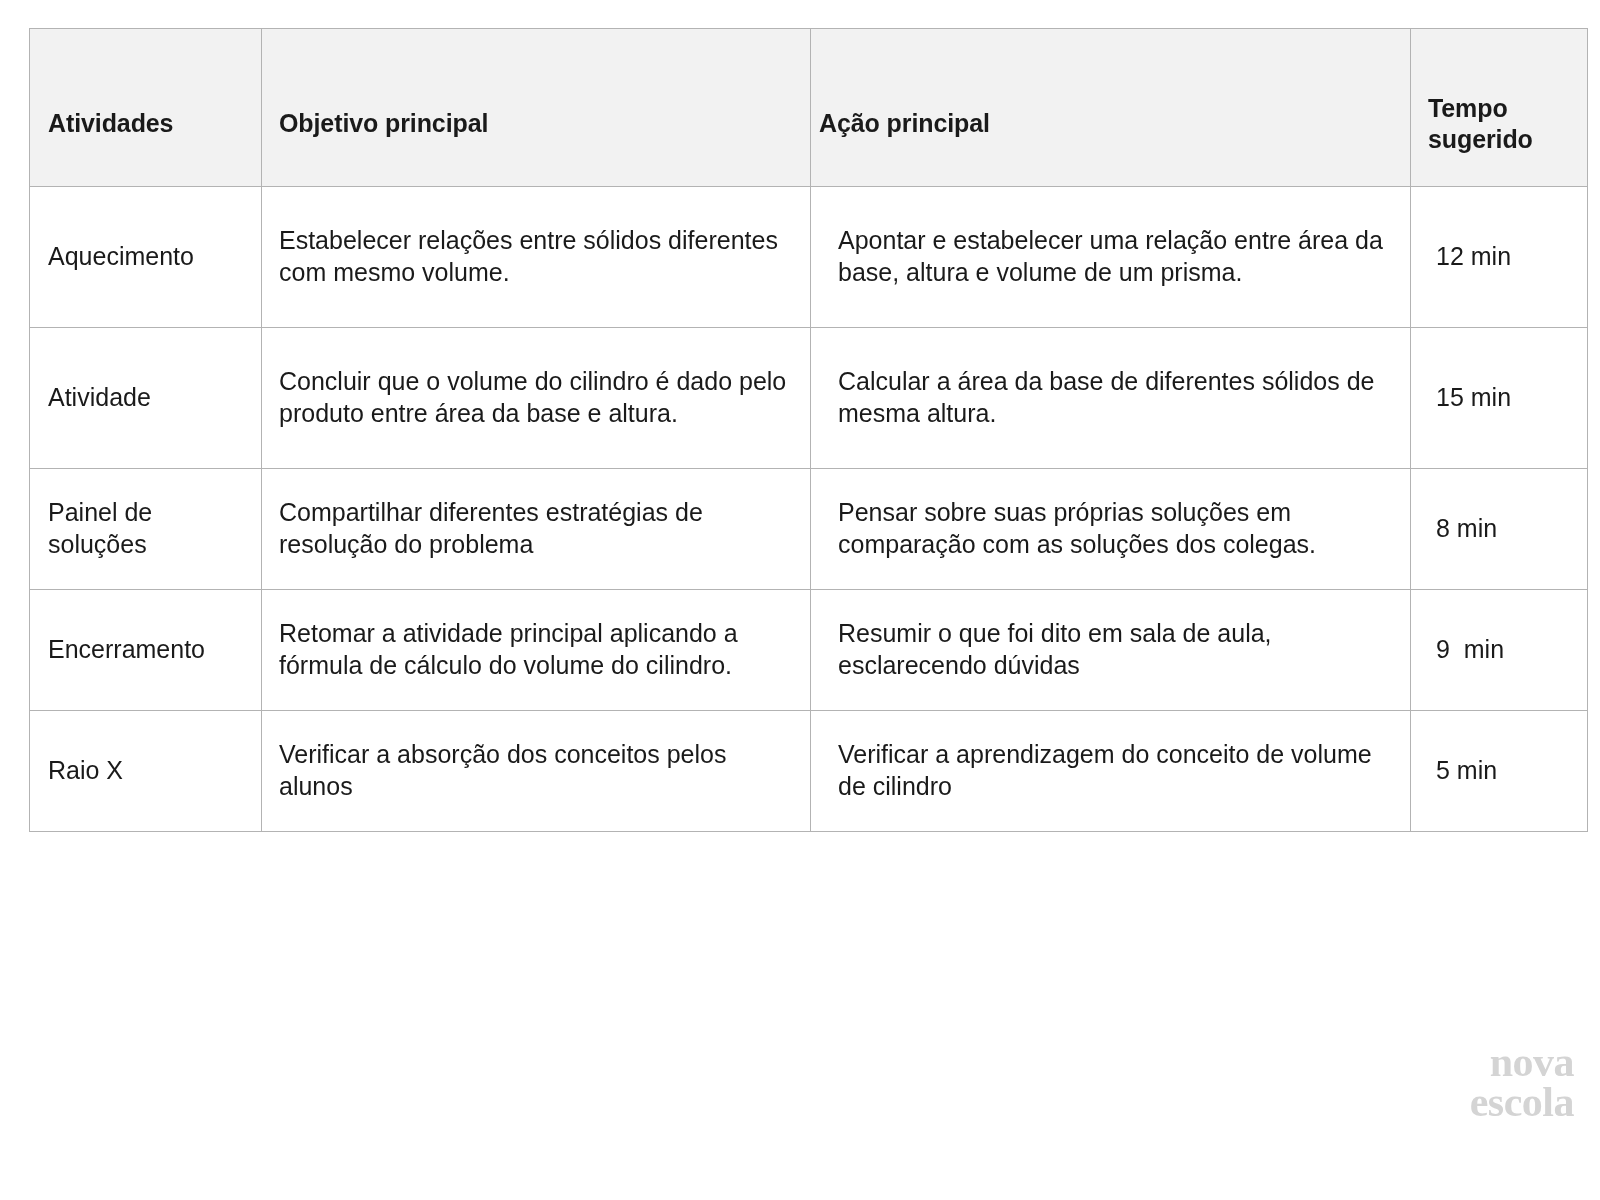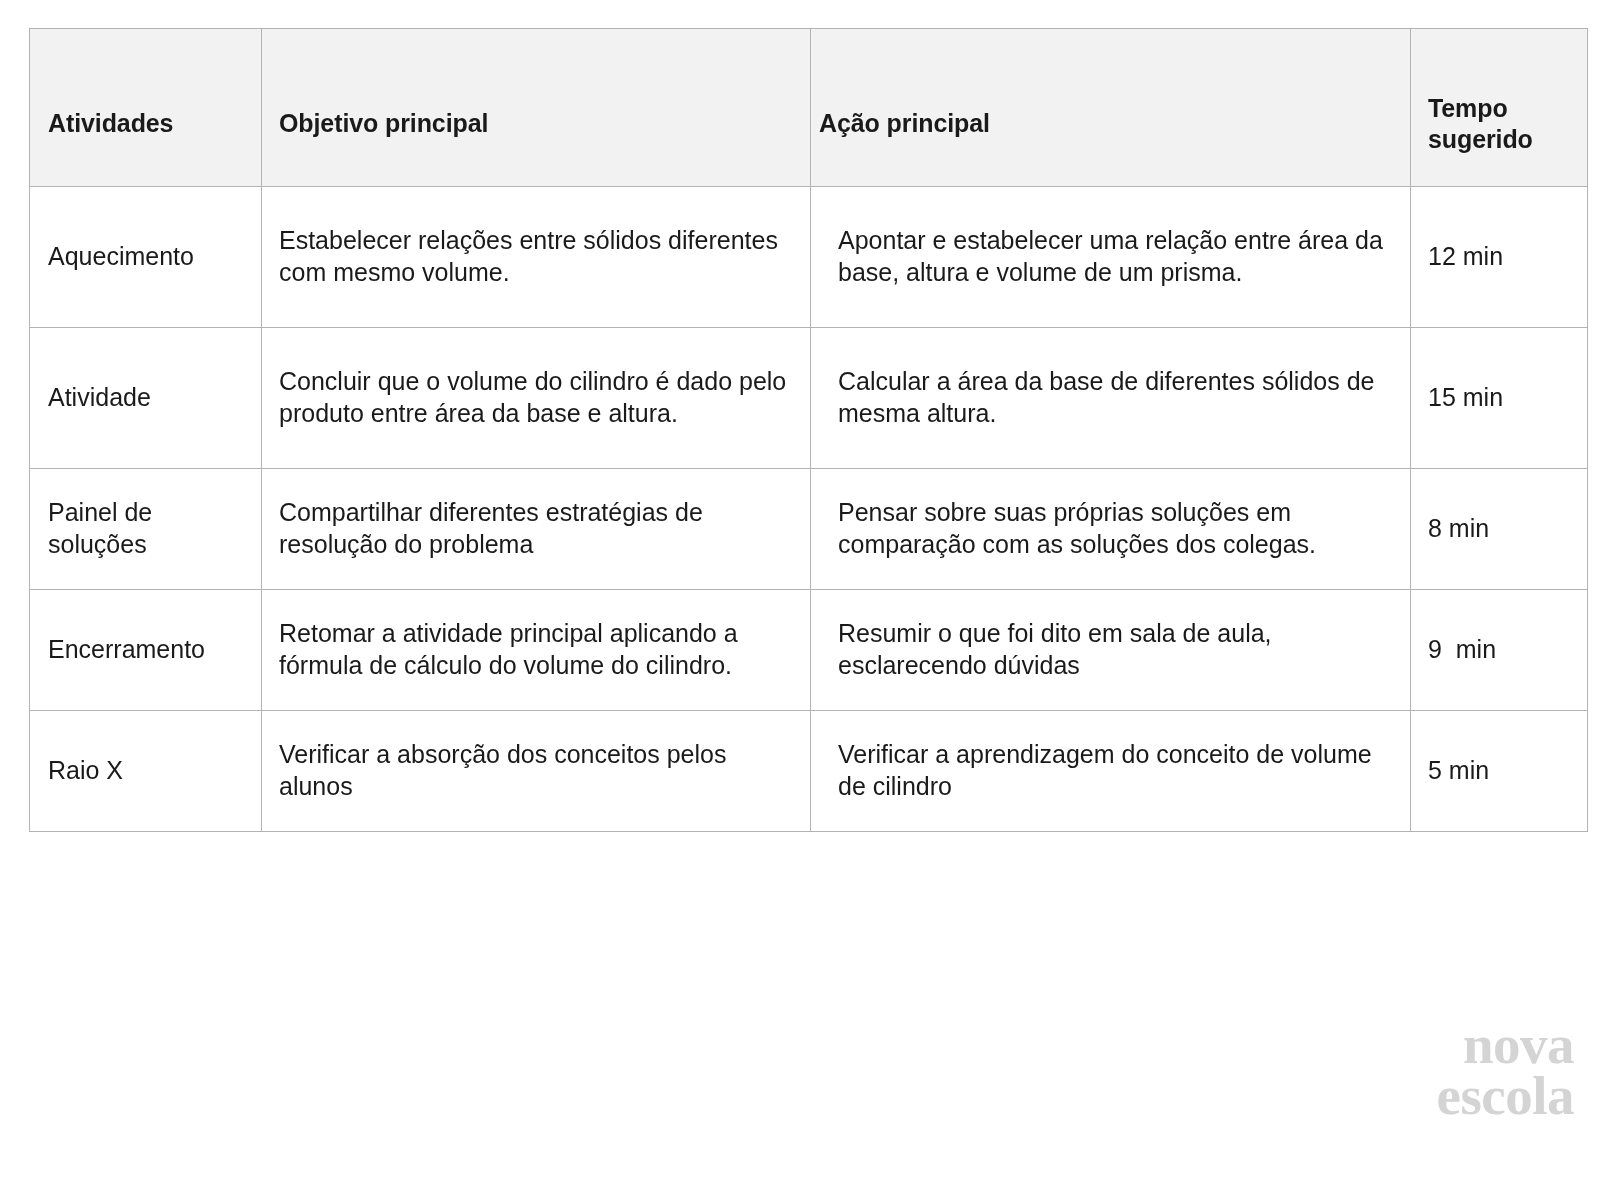--- a/index.html
+++ b/index.html
@@ -81,38 +81,38 @@
   }
   tbody td.cell-objetivo {
     padding-left: 17px;
     padding-right: 14px;
   }
   tbody td.cell-acao {
     padding-left: 27px;
     padding-right: 14px;
   }
   tbody td.cell-tempo {
-    padding-left: 17px;
+    padding-left: 25px;
     padding-right: 8px;
     white-space: pre;
   }
 
   tbody tr.row-tall td { height: 112px; }
   tbody tr.row-std  td { height: 92px; }
 
   .brand {
     position: absolute;
     right: 26px;
     bottom: 78px;
     text-align: right;
     font-family: "Liberation Serif", serif;
     color: #d4d4d4;
     font-weight: bold;
     line-height: 0.94;
-    font-size: 55px;
+    font-size: 42px;
     letter-spacing: -0.5px;
     user-select: none;
   }
   .brand .brand-line { display: block; }
 </style>
 </head>
 <body>
 
 <div class="page">
 

